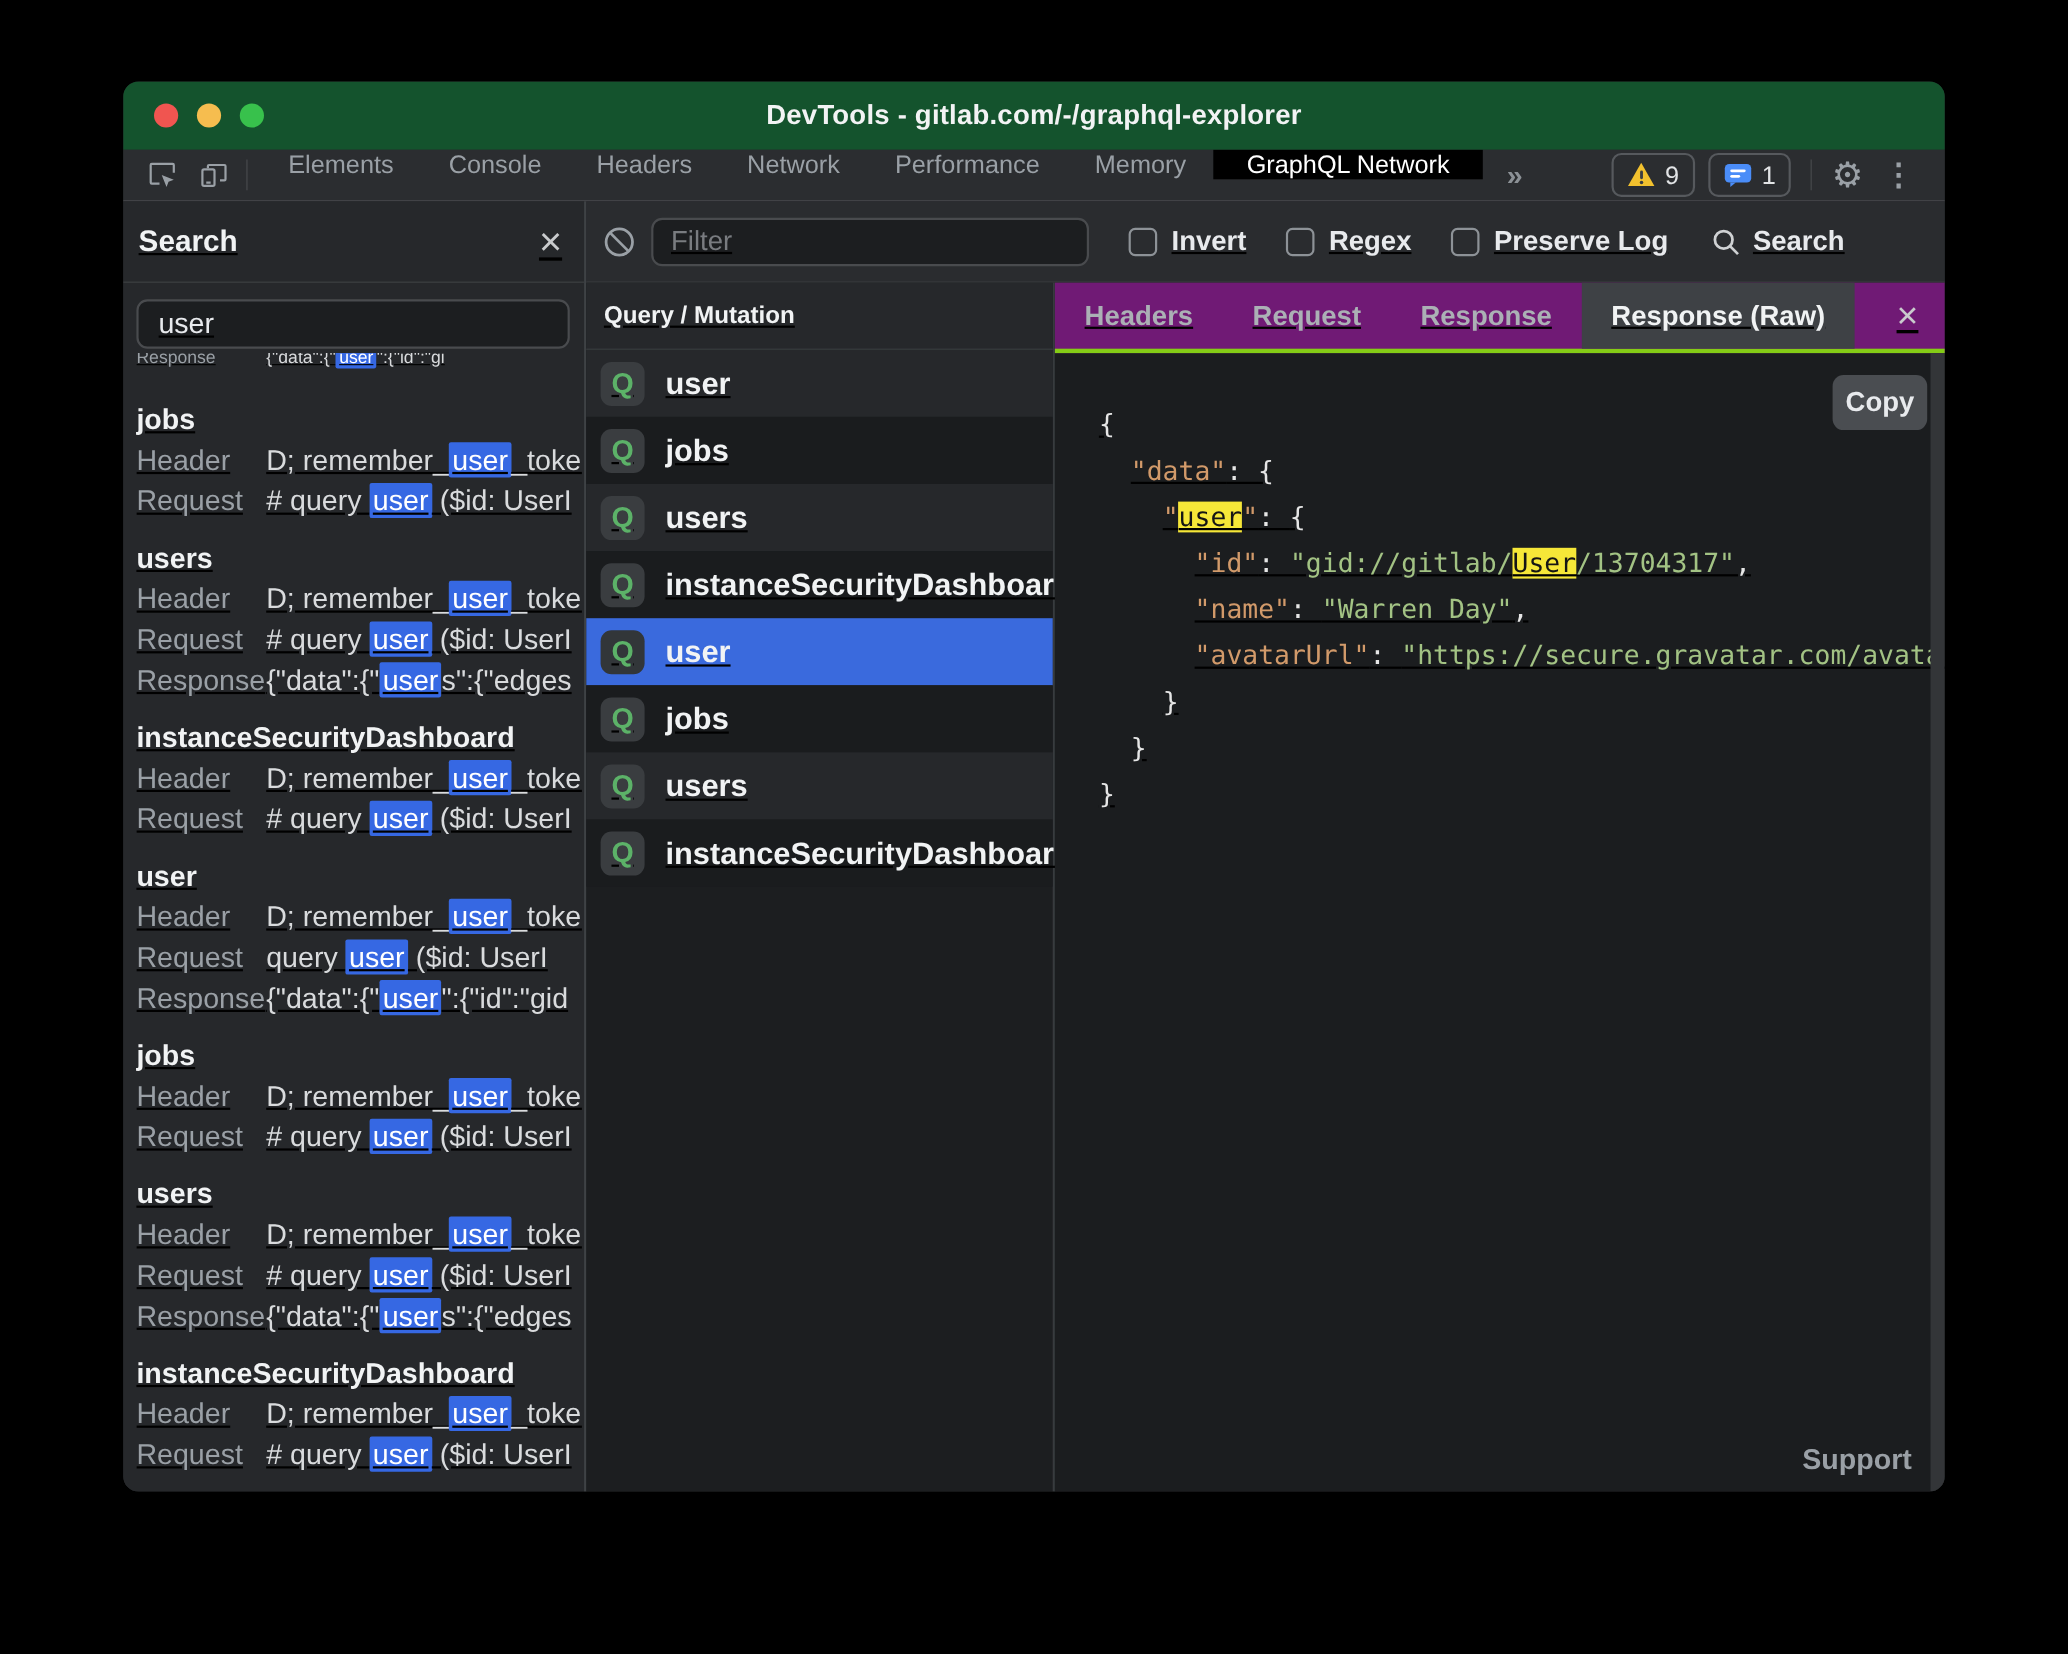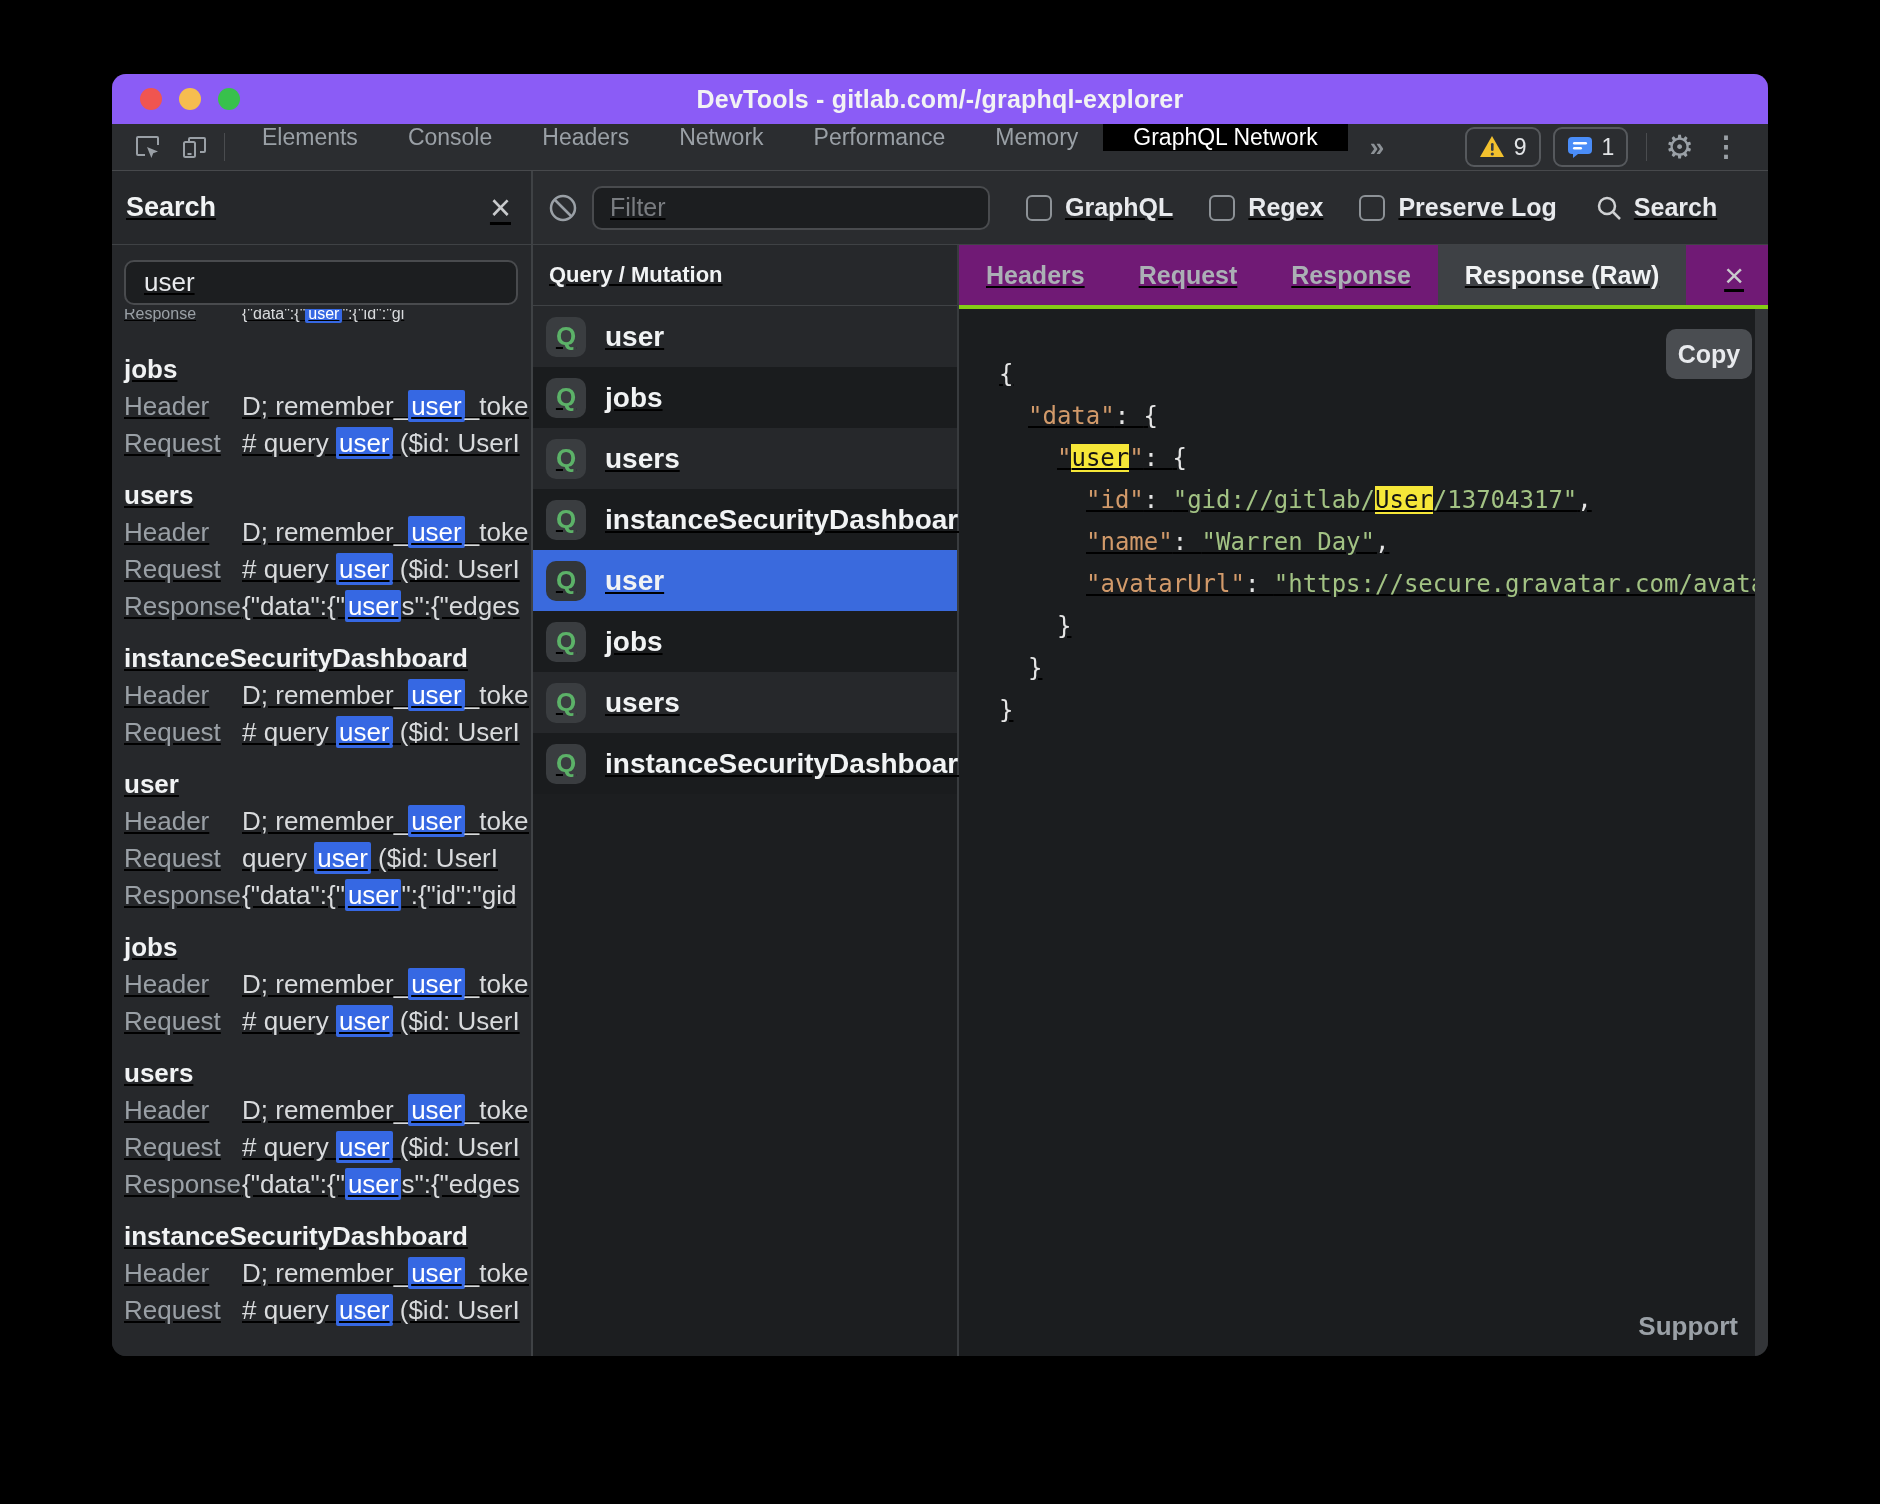--- a/index.html
+++ b/index.html
@@ -1,20 +1,20 @@
 <!DOCTYPE html>
 <html><head>
 <meta charset="utf-8">
 <style>
   html,body{margin:0;padding:0;background:#000;width:1880px;height:1504px;position:relative;
     font-family:"Liberation Sans",sans-serif;-webkit-font-smoothing:antialiased;overflow:hidden;}
   .window{position:absolute;left:112px;top:74px;width:1656px;height:1282px;border-radius:14px;
     background:#26282b;overflow:hidden;display:flex;flex-direction:column;}
   
-  .titlebar{height:50px;background:#8b5cf6;position:relative;display:flex;align-items:center;
+  .titlebar{height:62px;background:#14532d;position:relative;display:flex;align-items:center;
     justify-content:center;flex:none;}
   .lights{position:absolute;left:28px;top:0;bottom:0;display:flex;align-items:center;gap:17px;}
   .light{width:22px;height:22px;border-radius:50%;}
   .light.red{background:#f05550;}
   .light.yellow{background:#f6bd4f;}
   .light.green{background:#38c14c;}
   .win-title{color:#f2f3f4;font-size:25px;font-weight:700;letter-spacing:.2px;}
   
   .tabbar{height:46px;background:#2b2d30;border-bottom:1px solid #47494c;display:flex;
     align-items:stretch;flex:none;}
@@ -285,21 +285,21 @@
         <span class="block-icon">
           <svg width="32" height="32" viewBox="0 0 32 32" fill="none" stroke="#9aa0a6" stroke-width="2.5">
             <circle cx="16" cy="16" r="12"></circle>
             <line x1="7.5" y1="7.5" x2="24.5" y2="24.5"></line>
           </svg>
         </span>
         <input class="filter-input" type="text" placeholder="Filter" style="">
         <div class="cb-wrap">
             <div class="cb">
               <span class="cb-box"></span>
-              <span class="cb-label">GraphQL</span>
+              <span class="cb-label">Invert</span>
             </div>
             <div class="cb">
               <span class="cb-box"></span>
               <span class="cb-label">Regex</span>
             </div>
             <div class="cb">
               <span class="cb-box"></span>
               <span class="cb-label">Preserve Log</span>
             </div>
           </div>

